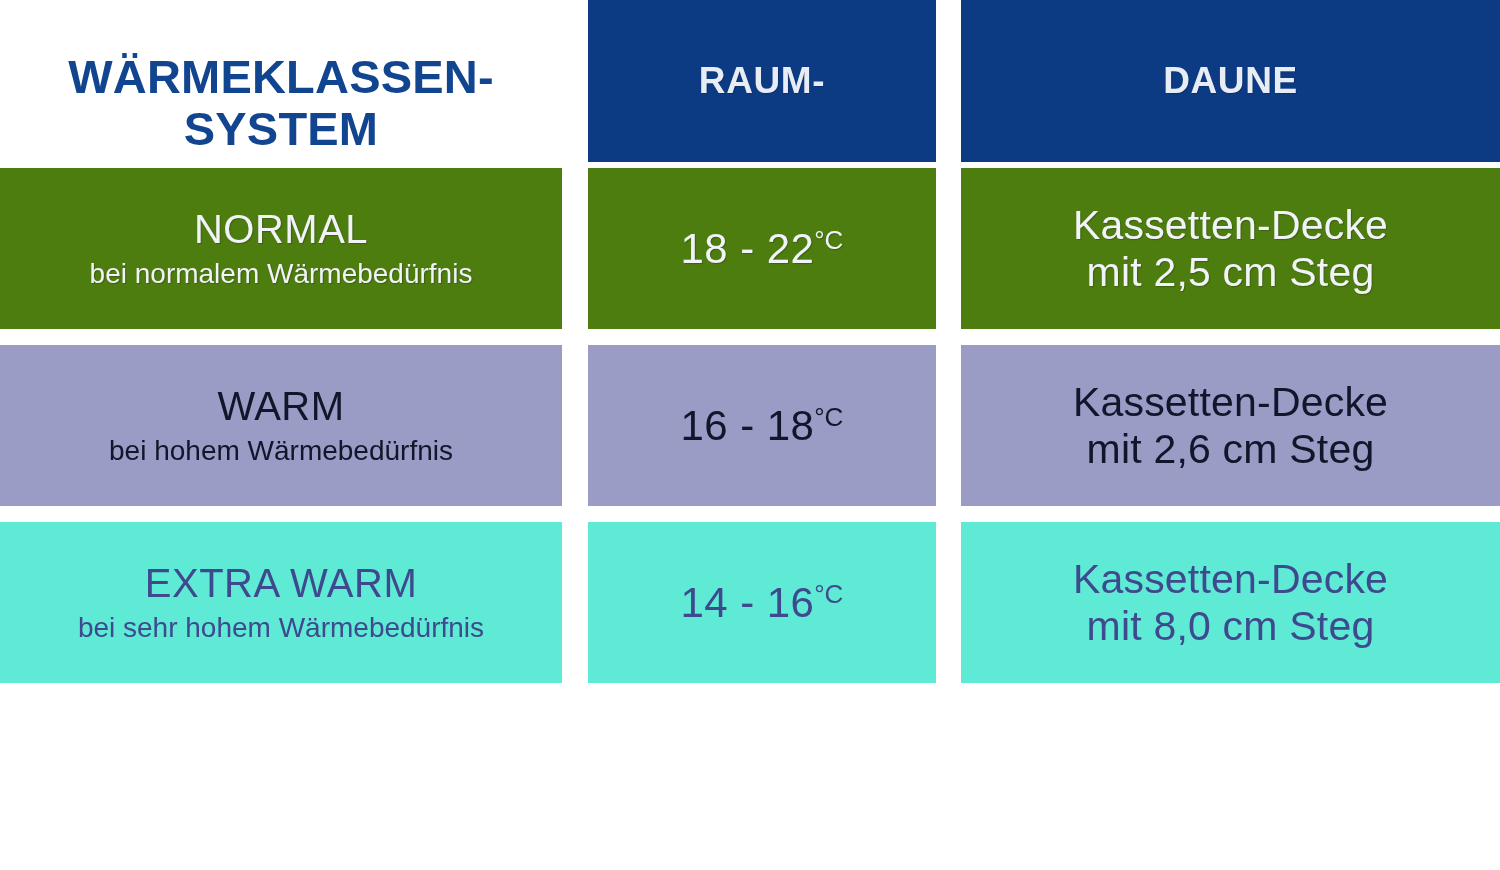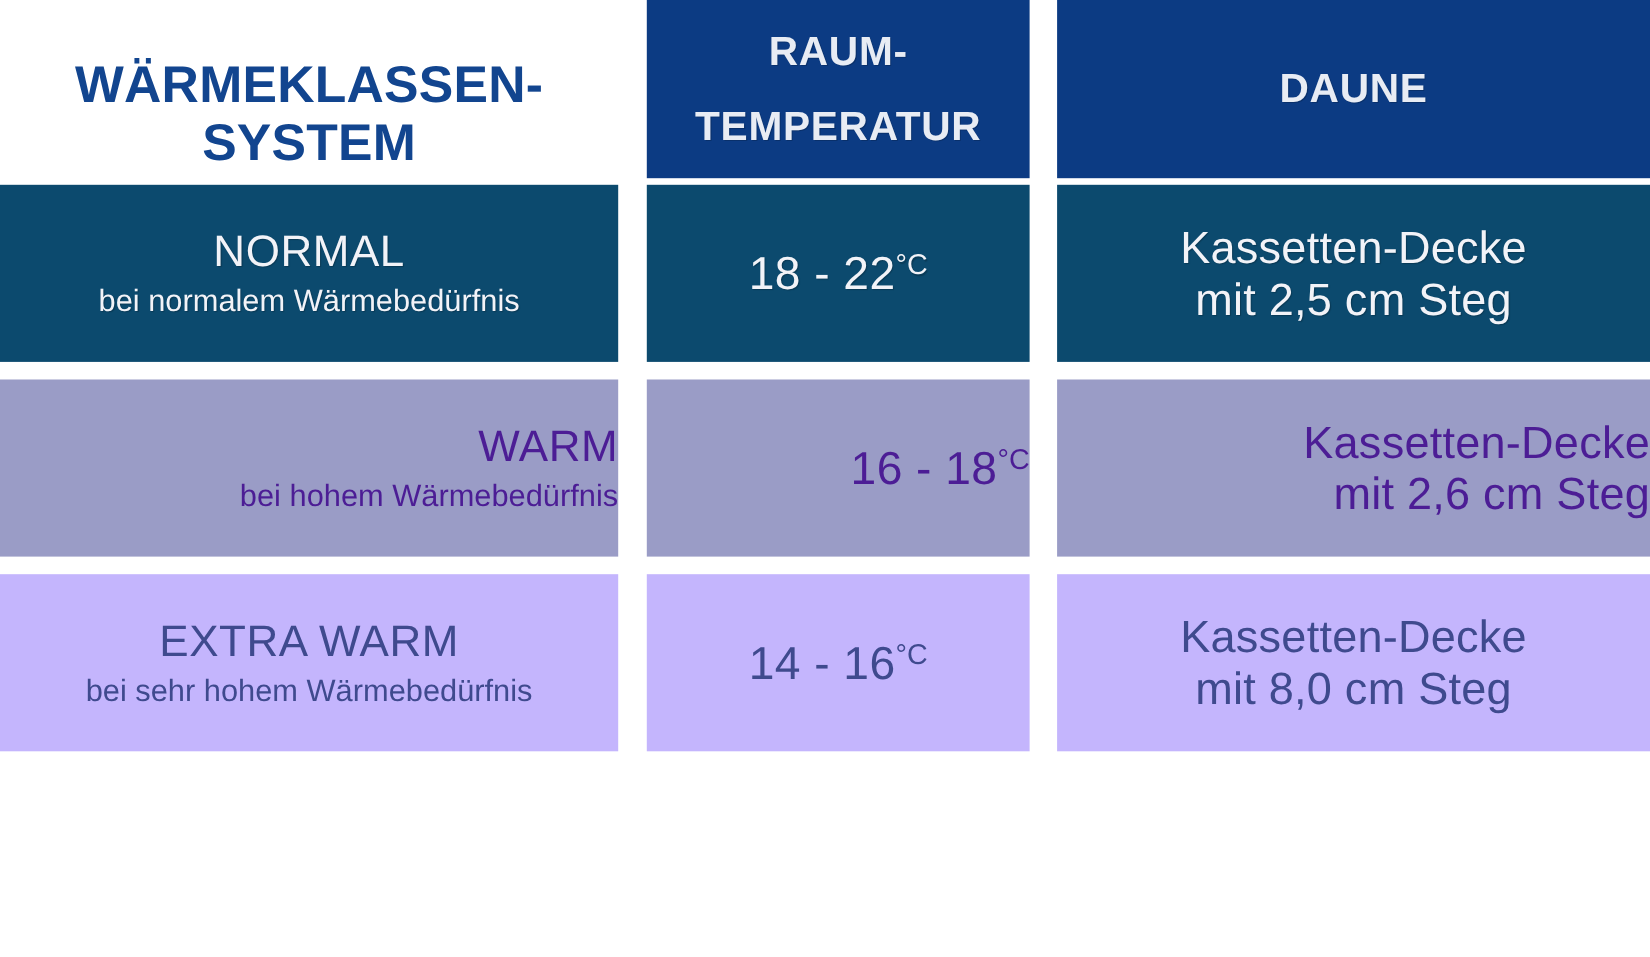--- a/index.html
+++ b/index.html
@@ -68,23 +68,23 @@
     line-height: 1.15;
     text-shadow: 1px 1px 0 rgba(0,0,0,0.18);
   }
   .head-cell .hl { display: block; }
 
   
   .body-row { height: 169px; margin-bottom: 8px; }
   .body-row .cell { height: 161px; }
 
   .r-leicht     .cell { background: #0c3b83; color: #eef1f7; }
-  .r-normal     .cell { background: #0c4a6e; color: #f2f3f8; }
-  .r-warm       .cell { background: #9a9cc6; color: #4c1d95; align-items: flex-end; }
-  .r-extrawarm  .cell { background: #c4b5fd; color: #3f4a8e; }
+  .r-normal     .cell { background: #4d7c0f; color: #f2f3f8; }
+  .r-warm       .cell { background: #9a9cc6; color: #0f172a; }
+  .r-extrawarm  .cell { background: #5eead4; color: #3f4a8e; }
 
   .r-leicht .cell, .r-normal .cell {
     text-shadow: 1px 1px 1px rgba(0,0,0,0.22);
   }
 
   .class-main {
     font-size: 40px;
     font-weight: 400;
     letter-spacing: 0.5px;
     margin-bottom: 8px;
@@ -123,21 +123,20 @@
 
   <div class="row header-row">
 
     <div class="cell col-class title-cell">
       <span class="line1">WÄRMEKLASSEN-</span>
       <span class="line2">SYSTEM</span>
     </div>
 
     <div class="cell col-temp head-cell">
       <span class="hl">RAUM-</span>
-      <span class="hl">TEMPERATUR</span>
     </div>
 
     <div class="cell col-daune head-cell">
       <span class="hl">DAUNE</span>
     </div>
 
   </div>
 
 
   <div class="row body-row r-normal">

